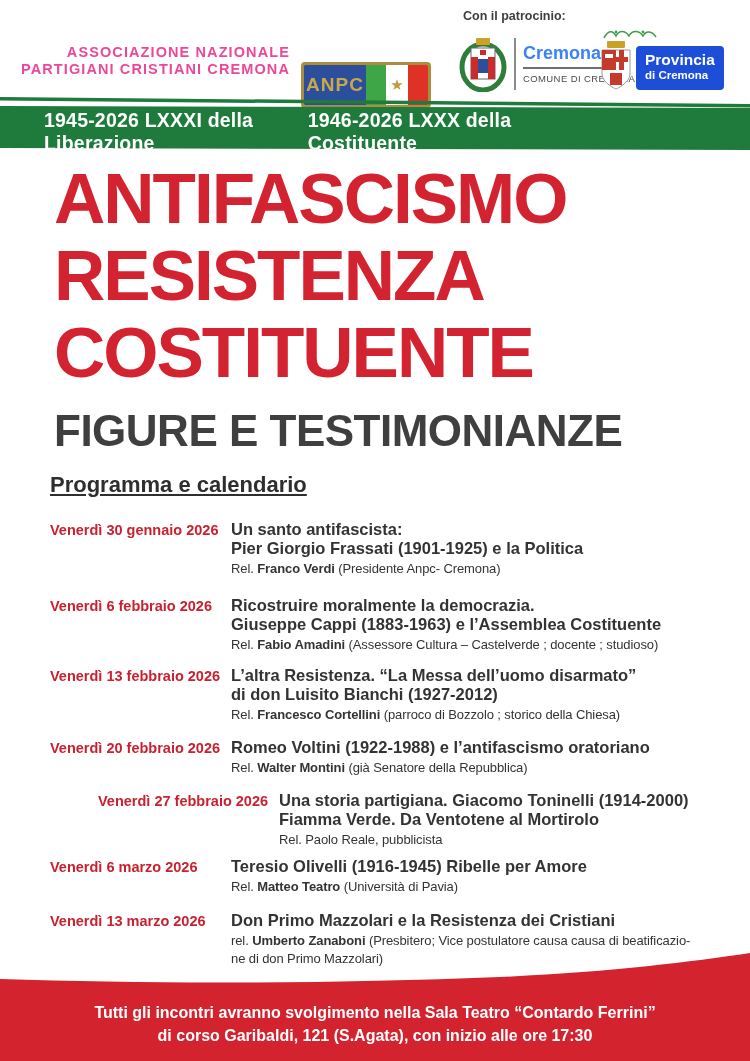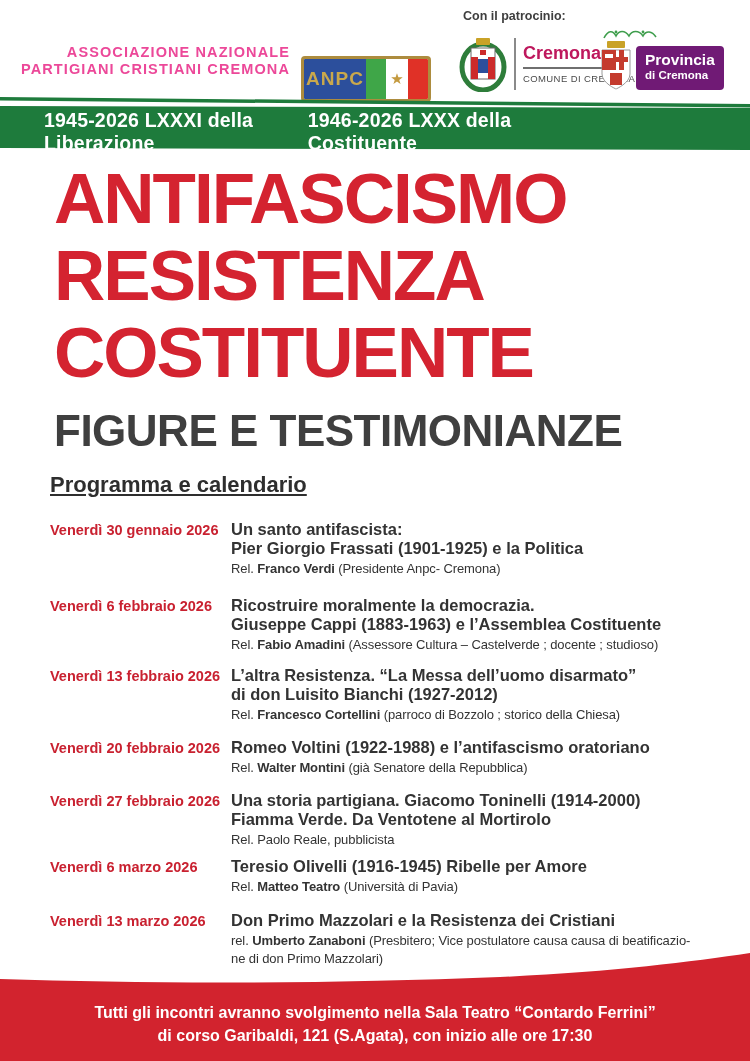--- a/index.html
+++ b/index.html
@@ -20,21 +20,21 @@
     width: 290px;
     text-align: right;
     font-weight: bold;
     font-size: 14.5px;
     line-height: 17px;
     letter-spacing: 1.1px;
     color: #ec4899;
   }
   .anpc-pin {
     position: absolute;
-    left: 301px; top: 56px;
+    left: 301px; top: 62px;
     width: 130px; height: 46px;
     border: 3px solid #ad8c3e;
     border-radius: 4px;
     display: flex;
     overflow: hidden;
     background: #fff;
   }
   .anpc-blue {
     flex: 0 0 50%;
     background: #2c4f9c;
@@ -56,32 +56,32 @@
     position: absolute;
     left: 463px; top: 9px;
     font-size: 12.5px;
     font-weight: bold;
     color: #3e3e3e;
   }
   .comune-logo { position: absolute; left: 458px; top: 36px; display: flex; }
   .comune-divider { width: 2px; background: #8a8a8a; height: 52px; margin: 2px 7px 0 6px; }
   .comune-textblock { padding-top: 7px; }
   .comune-name {
-    font-size: 18px; font-weight: bold; color: #be185d;
+    font-size: 18px; font-weight: bold; color: #3b82f6;
     border-bottom: 2px solid #6f6f6f; padding-bottom: 3px; width: 96px;
   }
   .comune-sub { font-size: 9.5px; color: #4a4a4a; letter-spacing: 0.4px; margin-top: 4px; white-space: nowrap; }
 
   .provincia-logo { position: absolute; left: 598px; top: 28px; width: 132px; height: 66px; }
   .prov-squiggle { position: absolute; left: 4px; top: 0; }
   .prov-crest { position: absolute; left: 0; top: 13px; }
   .prov-box {
     position: absolute; left: 38px; top: 18px;
     width: 88px; height: 44px;
-    background: #701a75; border-radius: 4px;
+    background: #1d4ed8; border-radius: 4px;
     color: #fff; padding: 6px 0 0 9px;
   }
   .prov-name { font-size: 15.5px; font-weight: bold; line-height: 16px; }
   .prov-sub  { font-size: 11.5px; font-weight: bold; line-height: 13px; margin-top: 1px; }
 
   
   .banner-svg { position: absolute; left: 0; top: 92px; width: 750px; height: 70px; }
   .banner-text {
     position: absolute; left: 0; top: 109px;
     width: 610px; padding: 0 44px;
@@ -107,21 +107,21 @@
   .program { position: absolute; left: 50px; top: 472px; width: 670px; }
   .program-heading {
     font-size: 22px; font-weight: bold; color: #2e2e2e;
     margin: 0 0 22px 0; line-height: 26px; text-decoration: underline;
   }
   .event { display: flex; }
   .event:nth-of-type(1) { margin-bottom: 18px; }
   .event:nth-of-type(2) { margin-bottom: 12px; }
   .event:nth-of-type(3) { margin-bottom: 14px; }
   .event:nth-of-type(4) { margin-bottom: 14px; }
-  .event:nth-of-type(5) { margin-bottom: 8px; }
+  .event:nth-of-type(5) { margin-bottom: 8px; margin-left: 48px; }
   .event:nth-of-type(6) { margin-bottom: 15px; }
   .event-date {
     flex: 0 0 181px;
     font-size: 14.5px; font-weight: bold;
     color: #c92130; line-height: 19px;
     white-space: nowrap; padding-top: 1px;
   }
   .event-body { flex: 1 1 auto; }
   .event-title {
     font-size: 16.5px; font-weight: bold;

